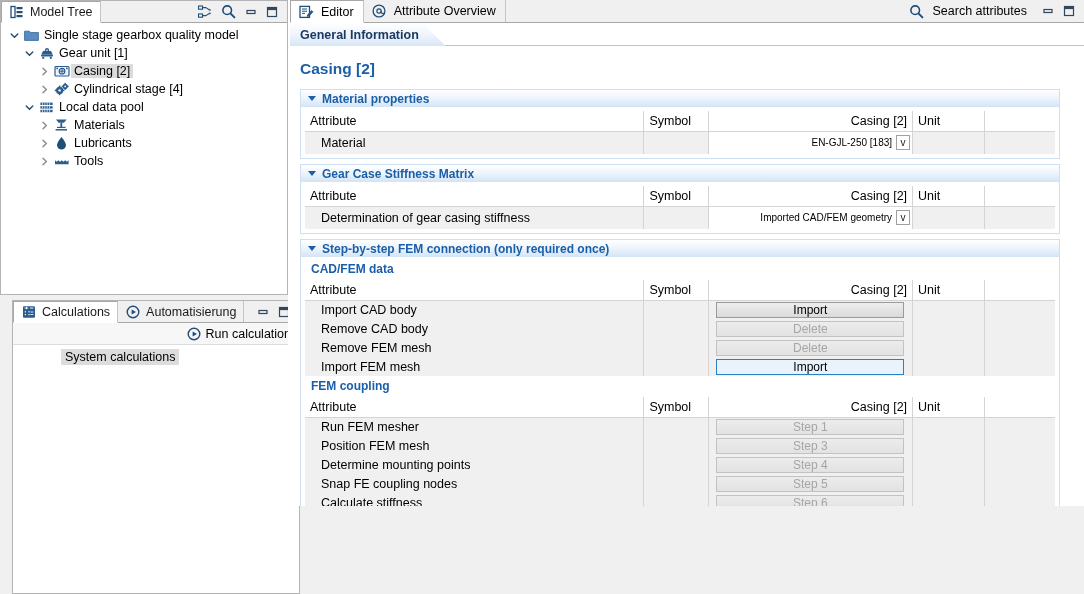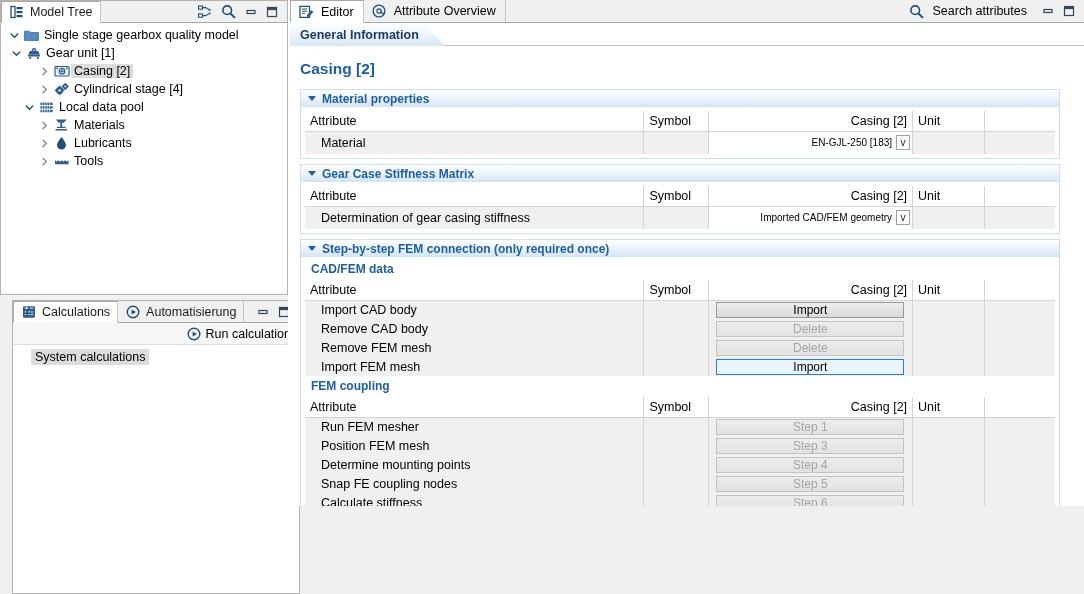--- a/index.html
+++ b/index.html
@@ -97,21 +97,21 @@
     background: #ffffff;
   }
   #calc-toolbar {
     height: 22px;
     background: #f7f7f7;
     border-bottom: 1px solid #dcdcdc;
     display: flex; align-items: center; justify-content: flex-end;
     padding-right: 8px; gap: 5px;
     font-size: 12.5px;
   }
-  #calc-list { padding-top: 4px; padding-left: 18px; }
+  #calc-list { padding-top: 4px; padding-left: 18px; margin-left: 30px; }
   .calc-item {
     display: inline-block;
     font-size: 12.5px;
     background: #dcdcdc;
     padding: 1px 4px;
     cursor: default;
   }
 
   
   #right-col {
@@ -356,21 +356,21 @@
               </svg>
           </span>
           <span class="tico">
             <svg width="15" height="13" viewBox="0 0 15 13">
               <path d="M0.6 2.2 H5.4 L6.6 3.6 H14.4 V11.4 H0.6 Z" fill="#5b8cbf" stroke="#3d6f9e" stroke-width="0.9"></path>
             </svg>
           </span>
           <span class="tlabel">Single stage gearbox quality model</span>
         </div>
 
-        <div class="tnode" style="padding-left:8px">
+        <div class="tnode" style="padding-left:21px">
           <span class="twist">
             <svg width="9" height="9" viewBox="0 0 9 9">
                 <path d="M1.2 3 L4.5 6.3 L7.8 3" fill="none" stroke="#2b4a6f" stroke-width="1.4" stroke-linecap="round"></path>
               </svg>
           </span>
           <span class="tico">
             <svg width="16" height="13" viewBox="0 0 16 13">
               <path d="M4 4 H12 L13.5 7 H2.5 Z" fill="#2c5d8f"></path>
               <rect x="2" y="7.2" width="12" height="2.4" rx="1.2" fill="#2c5d8f"></rect>
               <circle cx="8" cy="3.2" r="2.1" fill="#2c5d8f"></circle>

